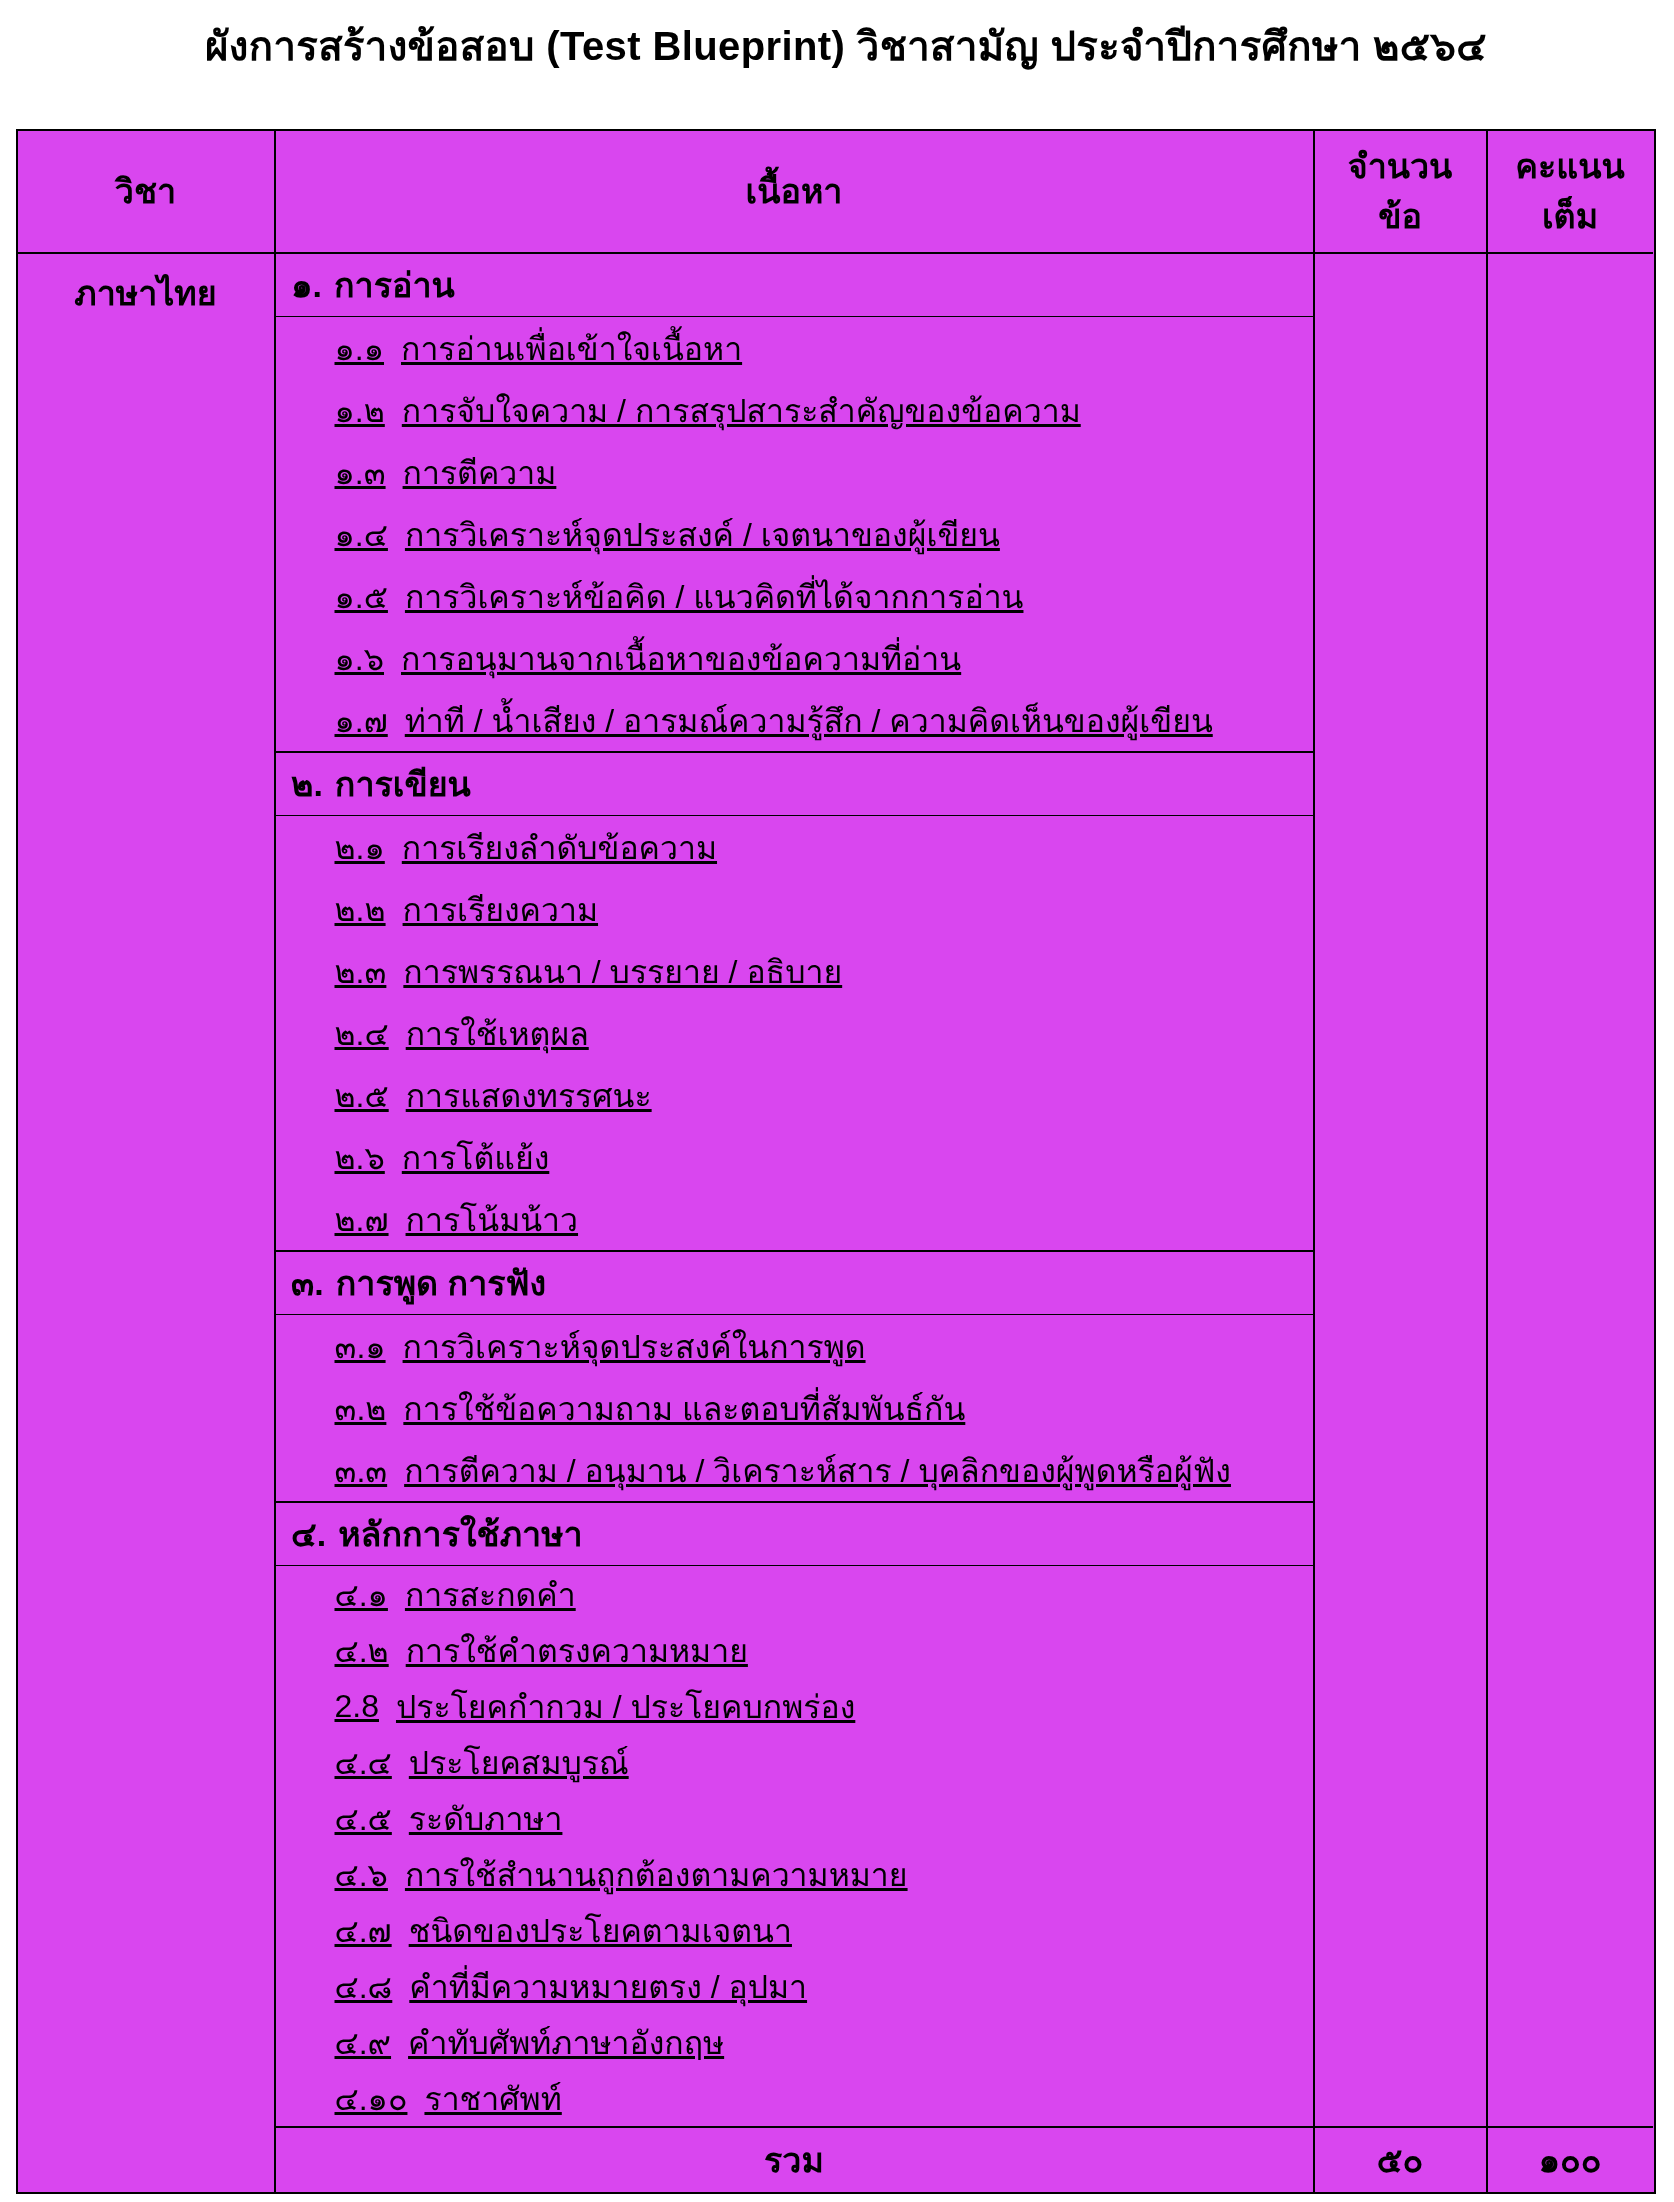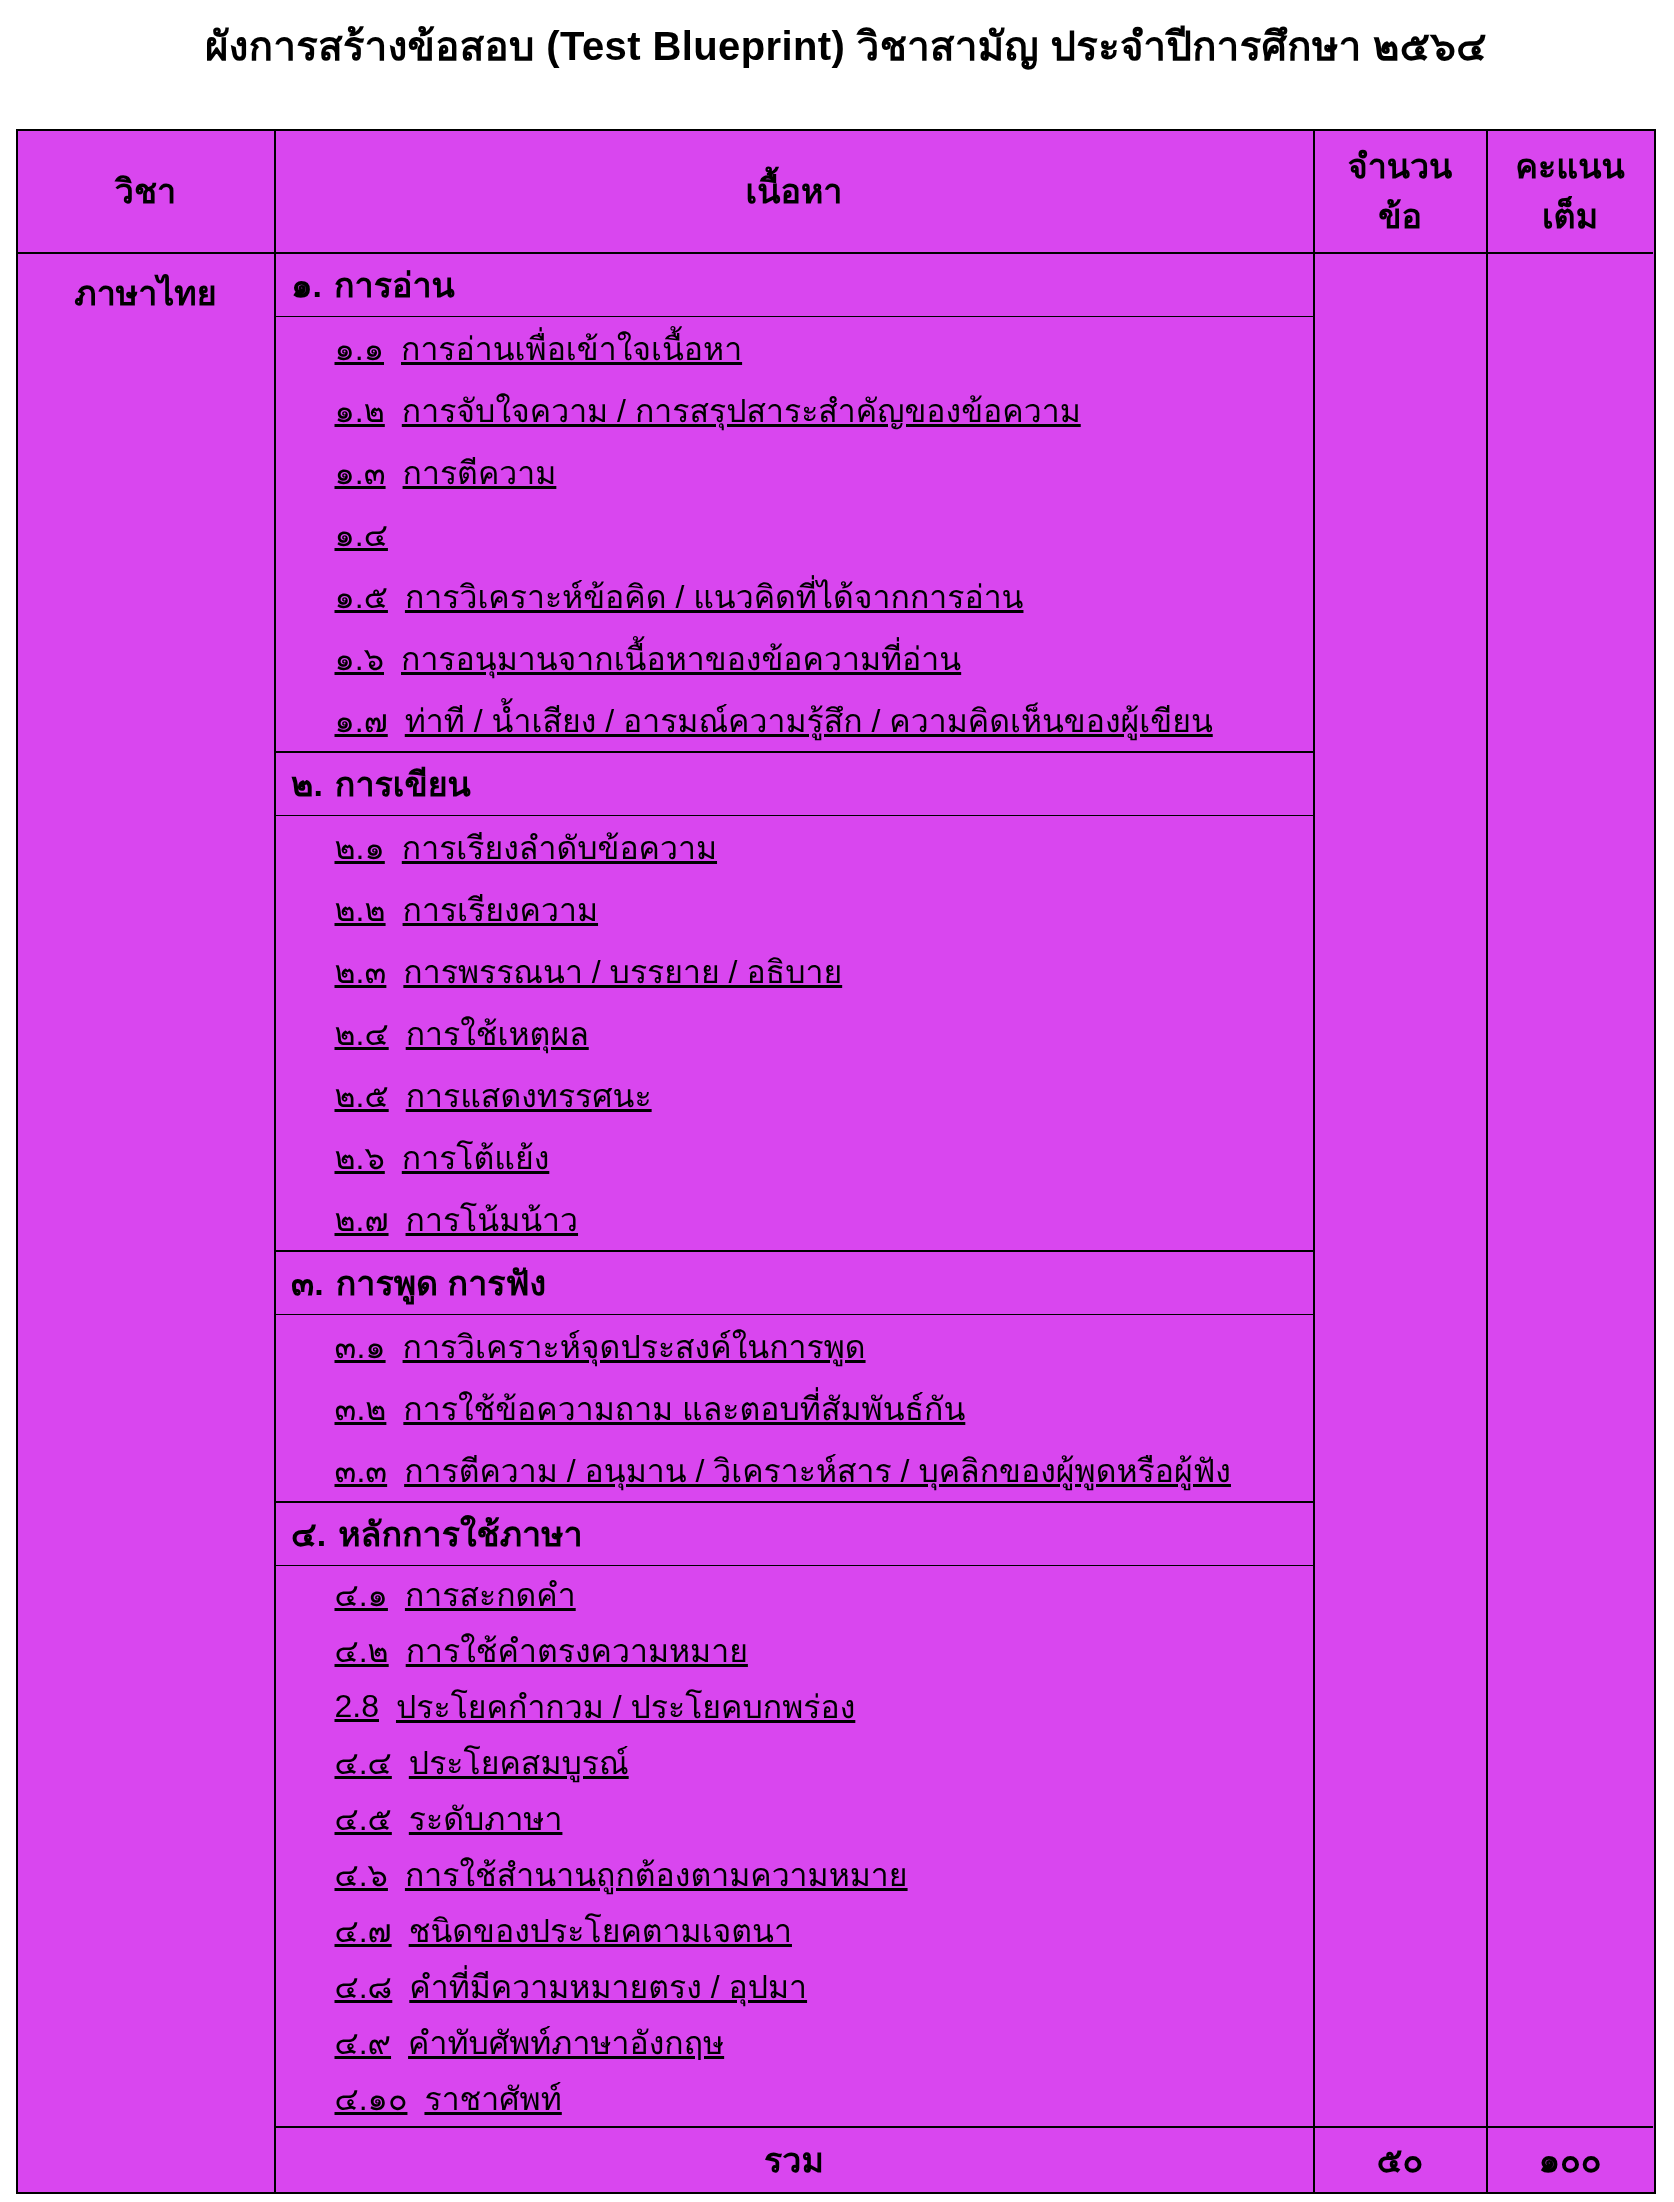--- a/index.html
+++ b/index.html
@@ -134,20 +134,21 @@
             <div class="item">
               <span class="item-no">๑.๒</span>
               <span class="item-text">การจับใจความ / การสรุปสาระสำคัญของข้อความ</span>
             </div>
             <div class="item">
               <span class="item-no">๑.๓</span>
               <span class="item-text">การตีความ</span>
             </div>
             <div class="item">
               <span class="item-no">๑.๔</span>
+              <span class="item-text">การวิเคราะห์จุดประสงค์ / เจตนาของผู้เขียน</span>
             </div>
             <div class="item">
               <span class="item-no">๑.๕</span>
               <span class="item-text">การวิเคราะห์ข้อคิด / แนวคิดที่ได้จากการอ่าน</span>
             </div>
             <div class="item">
               <span class="item-no">๑.๖</span>
               <span class="item-text">การอนุมานจากเนื้อหาของข้อความที่อ่าน</span>
             </div>
             <div class="item">

